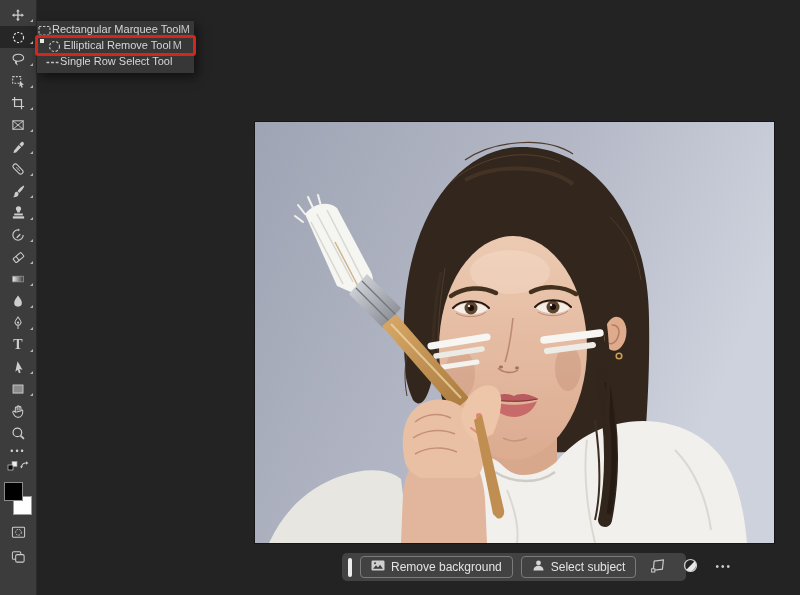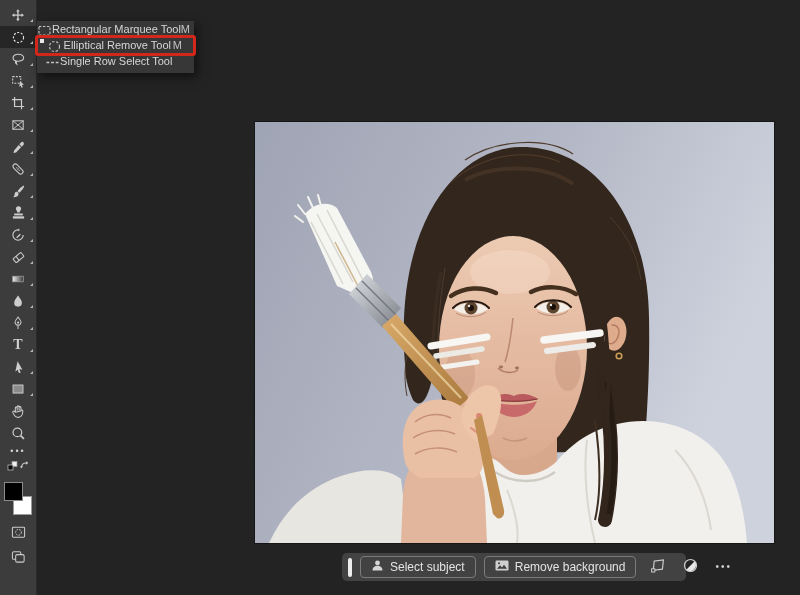--- a/index.html
+++ b/index.html
@@ -450,36 +450,36 @@
     <path d="M216 306 L224 312" stroke="rgba(200,60,50,0.4)" stroke-width="2" stroke-linecap="round"></path>
 
     <path d="M219 298 L227 293 L249 388 C250 394 246 398 242 396 L238 392 Z" fill="#c08e50"></path>
   </svg>
 </div>
 
 <div class="taskbar">
   <div class="tb-handle"></div>
 
   <button class="tb-btn">
-    <span><svg width="13" height="13" viewBox="0 0 13 13">
-          <circle cx="6.5" cy="3.9" r="2.4" fill="#d5d5d5"></circle>
-          <path d="M1.5 11.5 C1.5 8.4 3.8 6.8 6.5 6.8 C9.2 6.8 11.5 8.4 11.5 11.5 Z" fill="#d5d5d5"></path>
-        </svg></span>
-    <span>Select subject</span>
-  </button>
-
-  <button class="tb-btn">
     <span><svg width="14" height="13" viewBox="0 0 14 13">
           <rect x="0.5" y="1.5" width="13" height="10" rx="1.2" fill="#cfcfcf"></rect>
           <path d="M2 9.8 L5 6.2 L7 8.4 L9 5.8 L12 9.8 Z" fill="#3f3f3f"></path>
           <circle cx="4" cy="4.2" r="1" fill="#3f3f3f"></circle>
         </svg></span>
     <span>Remove background</span>
   </button>
 
+  <button class="tb-btn">
+    <span><svg width="13" height="13" viewBox="0 0 13 13">
+          <circle cx="6.5" cy="3.9" r="2.4" fill="#d5d5d5"></circle>
+          <path d="M1.5 11.5 C1.5 8.4 3.8 6.8 6.5 6.8 C9.2 6.8 11.5 8.4 11.5 11.5 Z" fill="#d5d5d5"></path>
+        </svg></span>
+    <span>Select subject</span>
+  </button>
+
   <div class="tb-icons">
     <span><svg width="16" height="16" viewBox="0 0 16 16">
           <path d="M4.2 4.2 L13.4 3 L12.4 12.2 L3.2 13.4 Z" fill="none" stroke="#c9c9c9" stroke-width="1.2"></path>
           <rect x="1.6" y="11.8" width="3.2" height="3.2" fill="#424242" stroke="#c9c9c9" stroke-width="1"></rect>
         </svg></span>
     <span><svg width="15" height="15" viewBox="0 0 15 15">
           <circle cx="7.5" cy="7.5" r="6" fill="none" stroke="#cdcdcd" stroke-width="1.2"></circle>
           <path d="M3.3 11.7 A6 6 0 0 0 11.7 3.3 Z" fill="#e8e8e8"></path>
         </svg></span>
     <span class="tb-more">•••</span>

